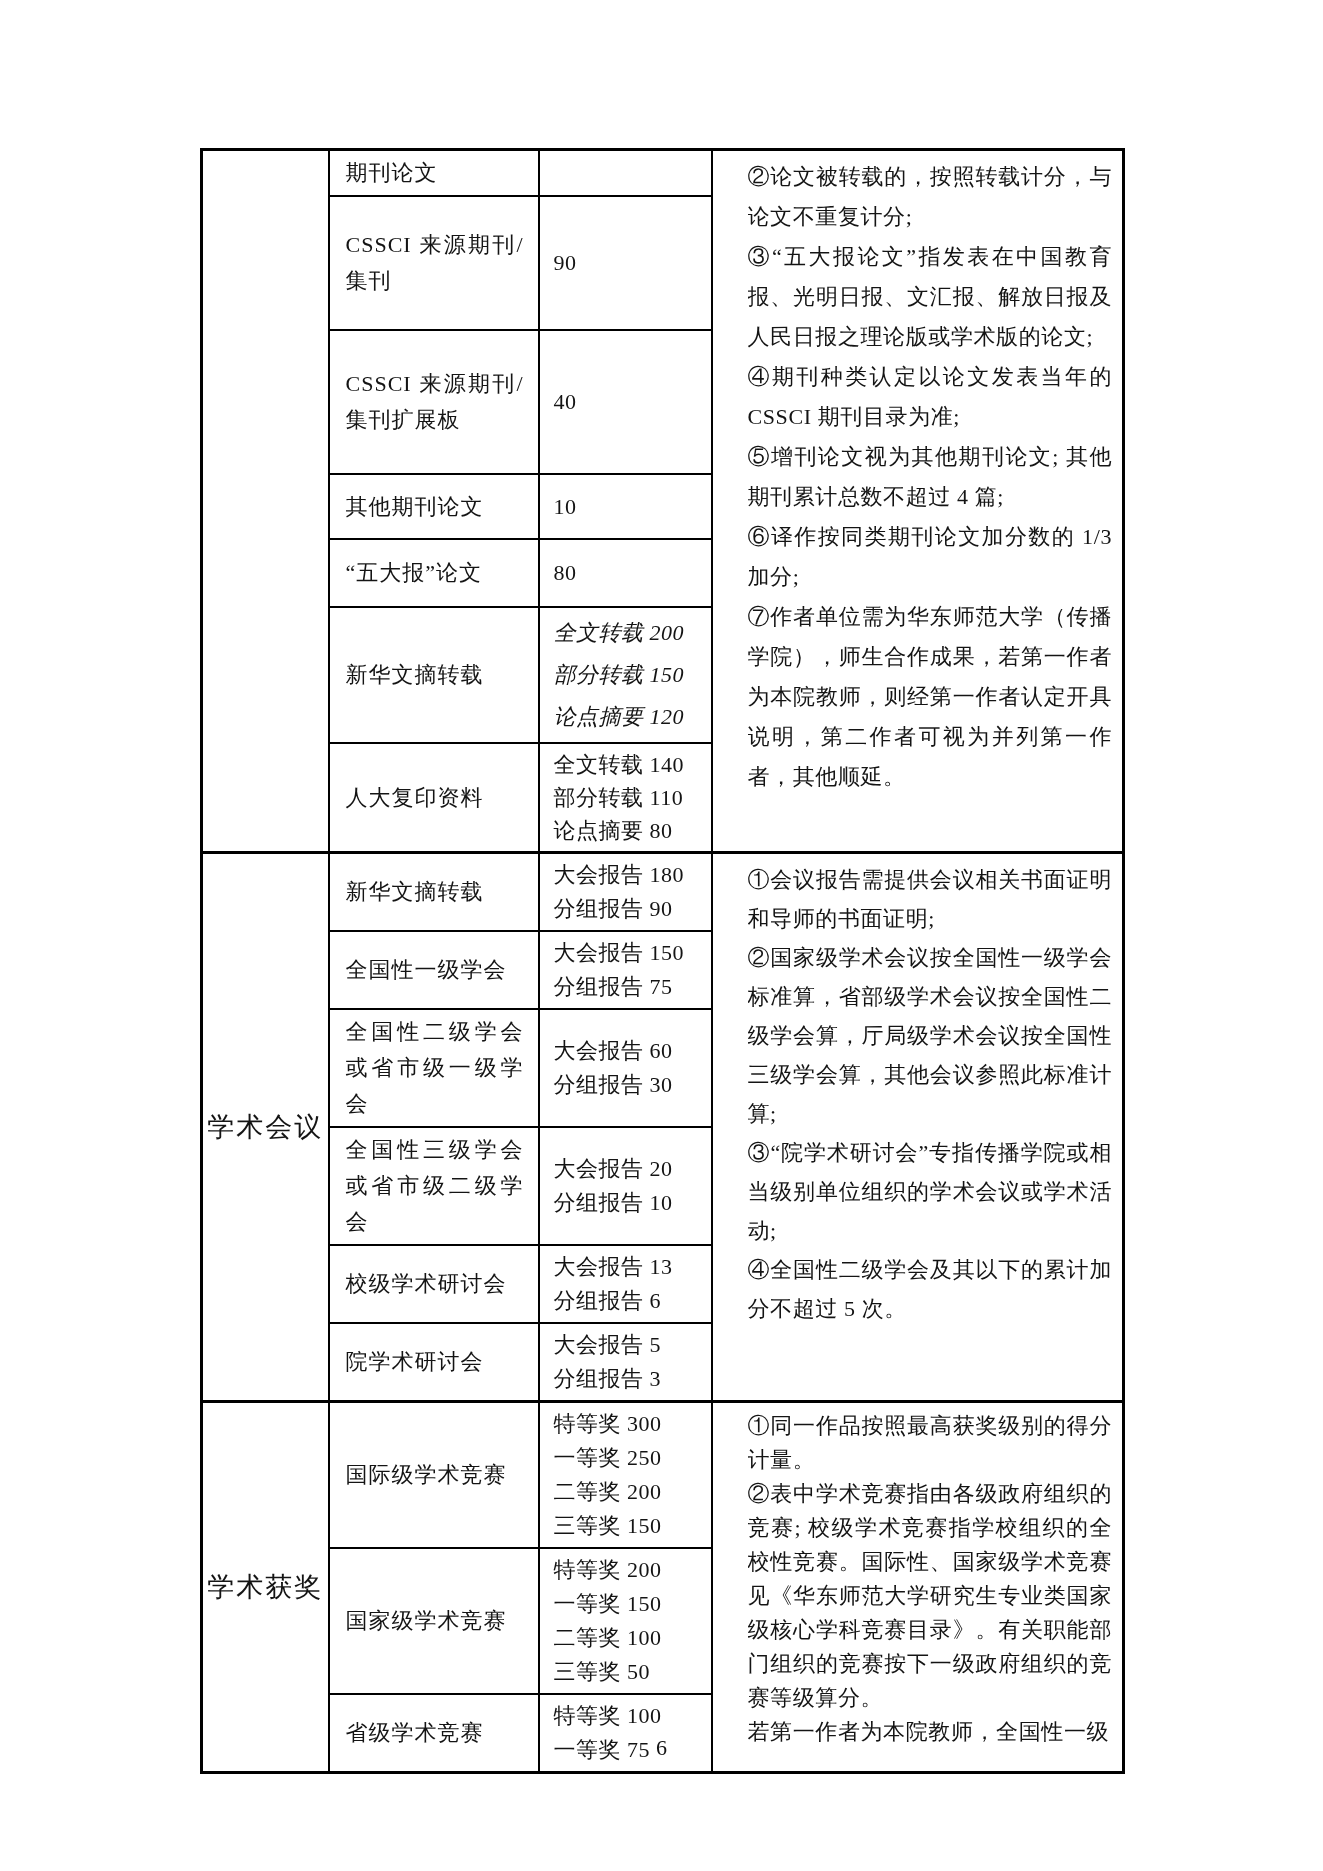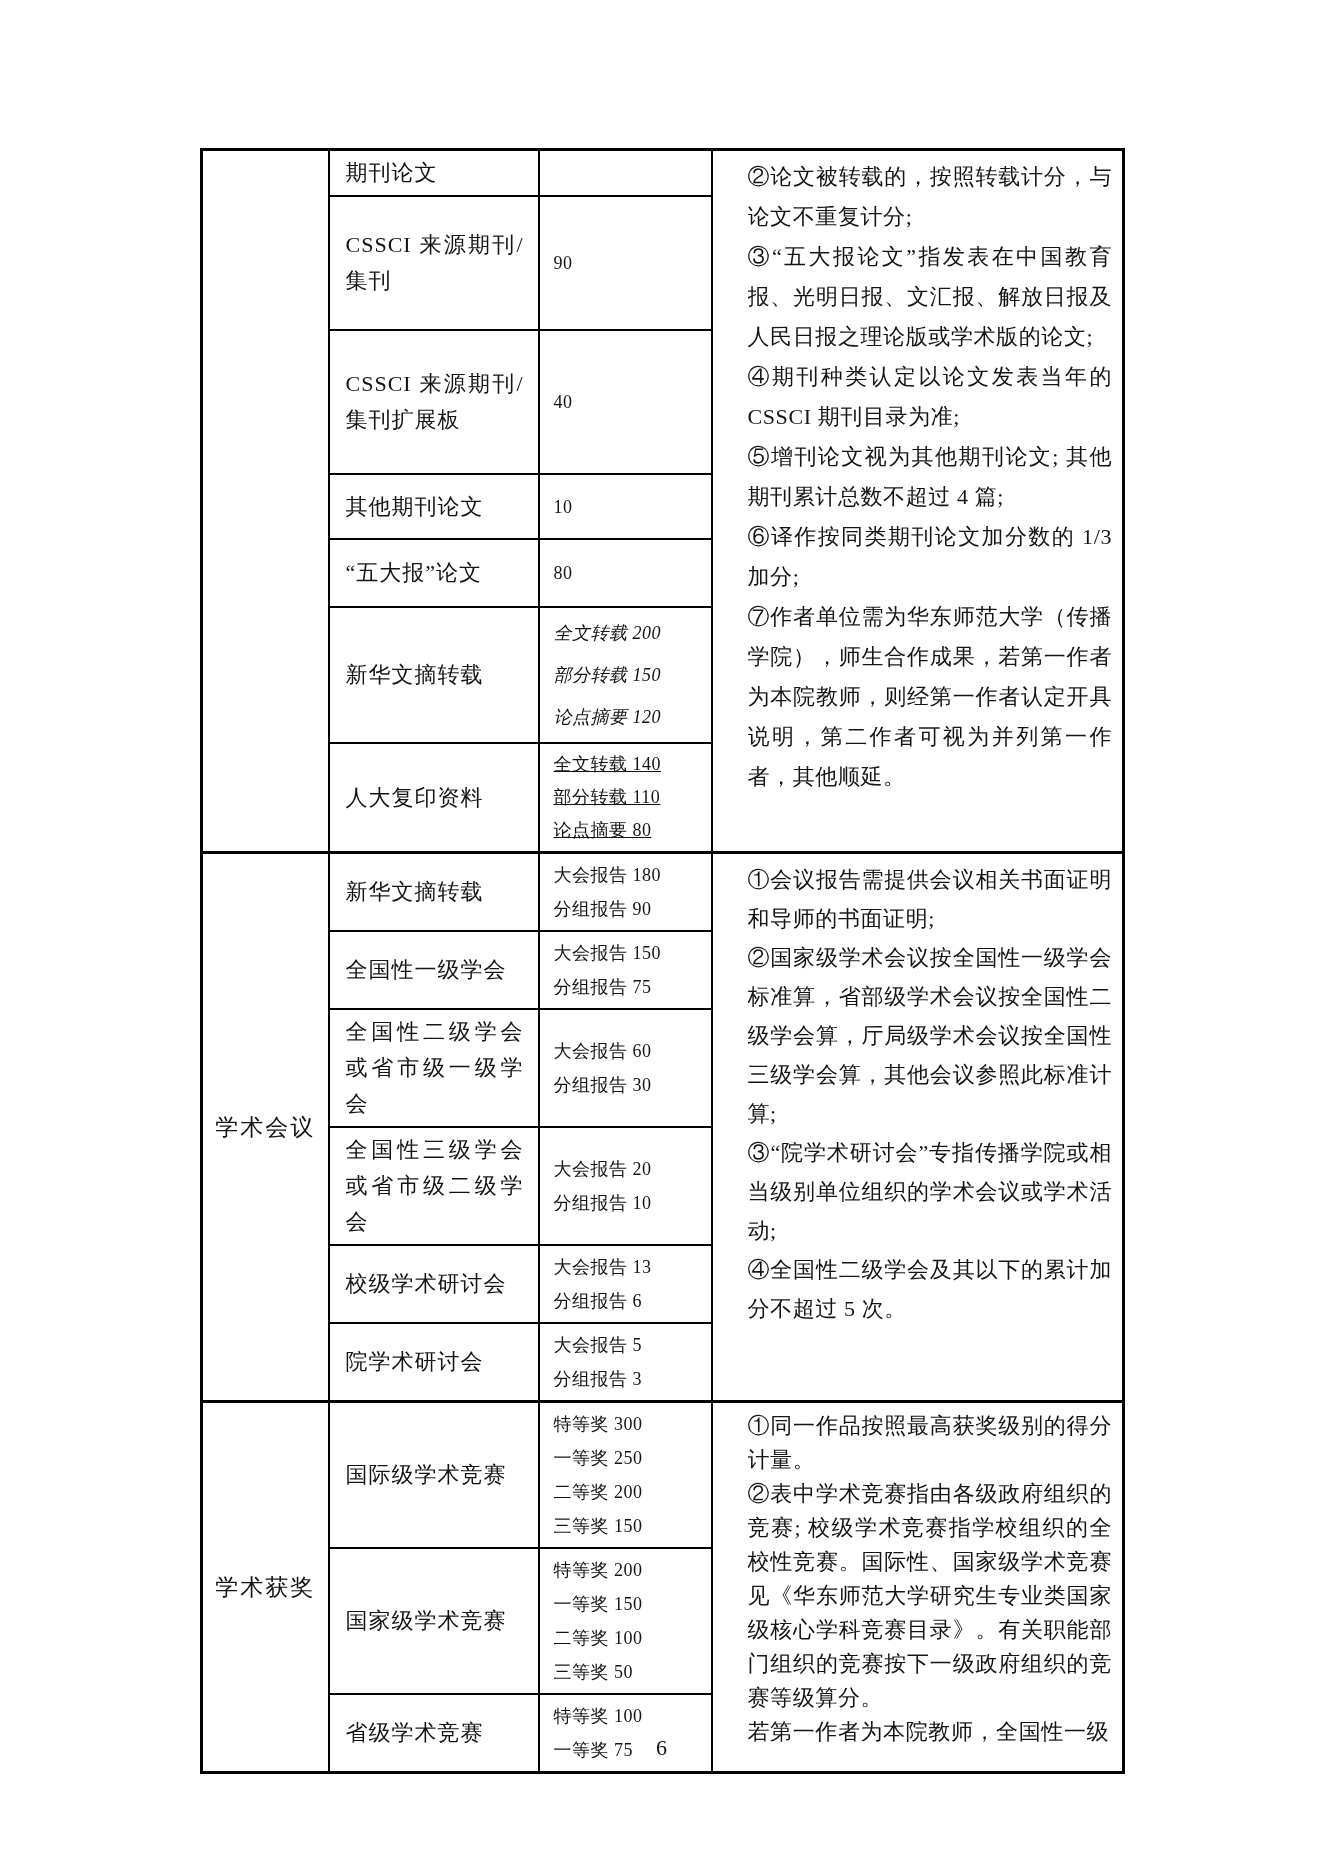--- a/index.html
+++ b/index.html
@@ -11,29 +11,29 @@
     color:#141414;
   }
   .score-table {
     position:absolute; left:200px; top:148px;
     width:922px; border-collapse:collapse; table-layout:fixed;
     border:3px solid #000;
   }
   .score-table td { border:2px solid #000; vertical-align:middle; overflow:hidden; }
   tr.sec td { border-top-width:3px; }
 
-  td.cat  { text-align:center; font-size:23px; letter-spacing:2px; }
+  td.cat  { text-align:center; font-size:27px; letter-spacing:2px; }
   td.type {
     font-size:22px; letter-spacing:1px; line-height:36px;
     padding:4px 14px 4px 16px; text-align:justify;
   }
-  td.score { font-size:18px; letter-spacing:0.5px; padding:4px 6px 4px 14px; }
+  td.score { font-size:22px; letter-spacing:0.5px; padding:4px 6px 4px 14px; }
   .sl { line-height:34px; white-space:nowrap; }
   .sl.lh42 { line-height:42px;font-style:italic; }
-  .sl.lh33 { line-height:33px;text-decoration:underline; }
+  .sl.lh33 { line-height:33px; }
 
   td.notes { vertical-align:top; padding:6px 10px 0 12px; }
   .notes-clip { overflow:hidden;margin-left:23px; }
   .note {
     font-size:22px; letter-spacing:0.6px; text-align:justify;
   }
   .notes-a  .note { line-height:40px; }
   .notes-a2 .note { line-height:39px; }
   .notes-b  .note { line-height:34px; }
 

